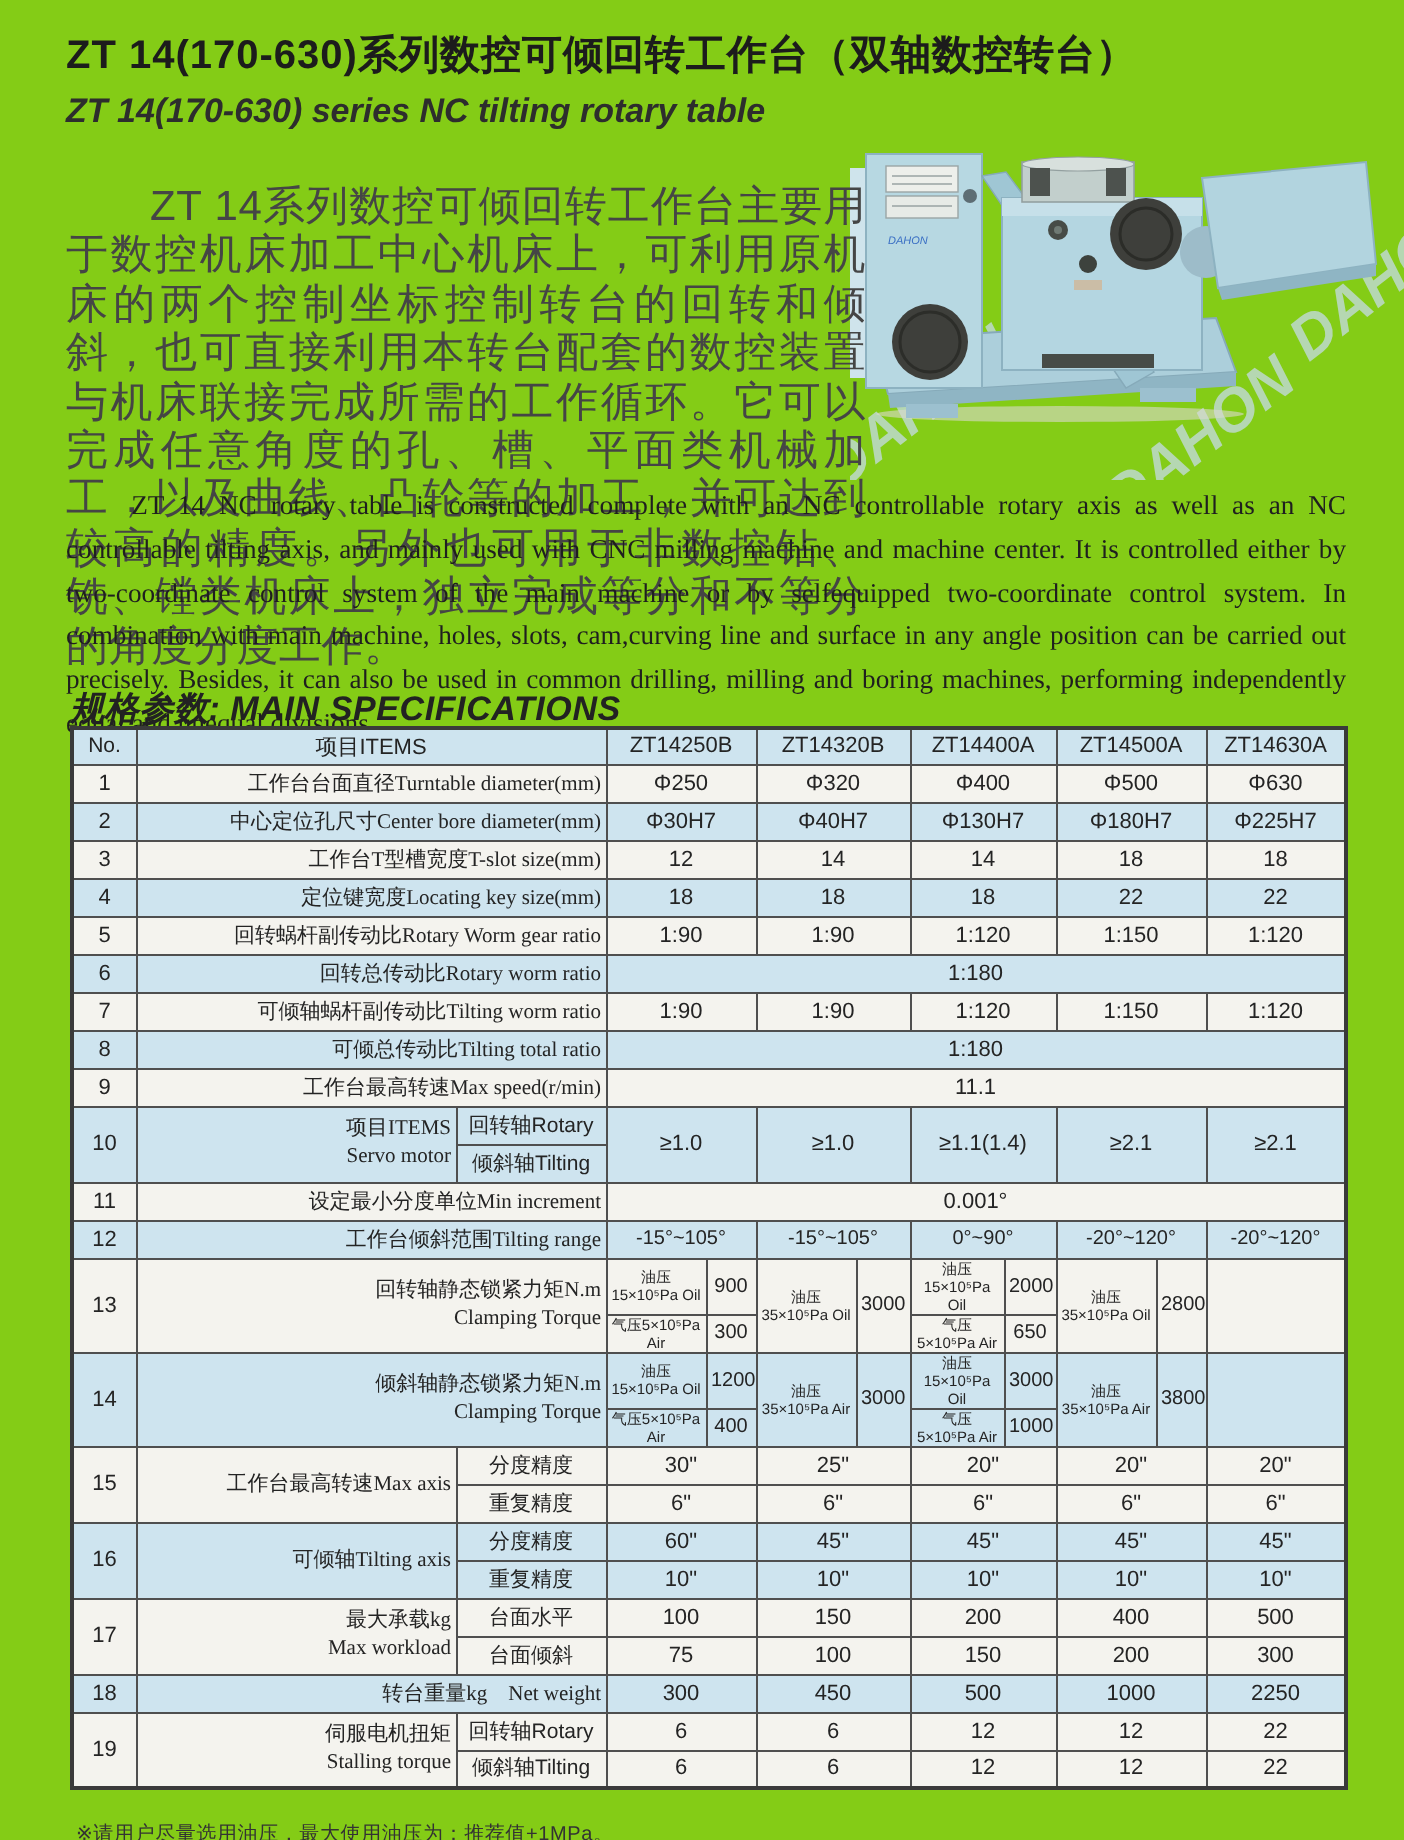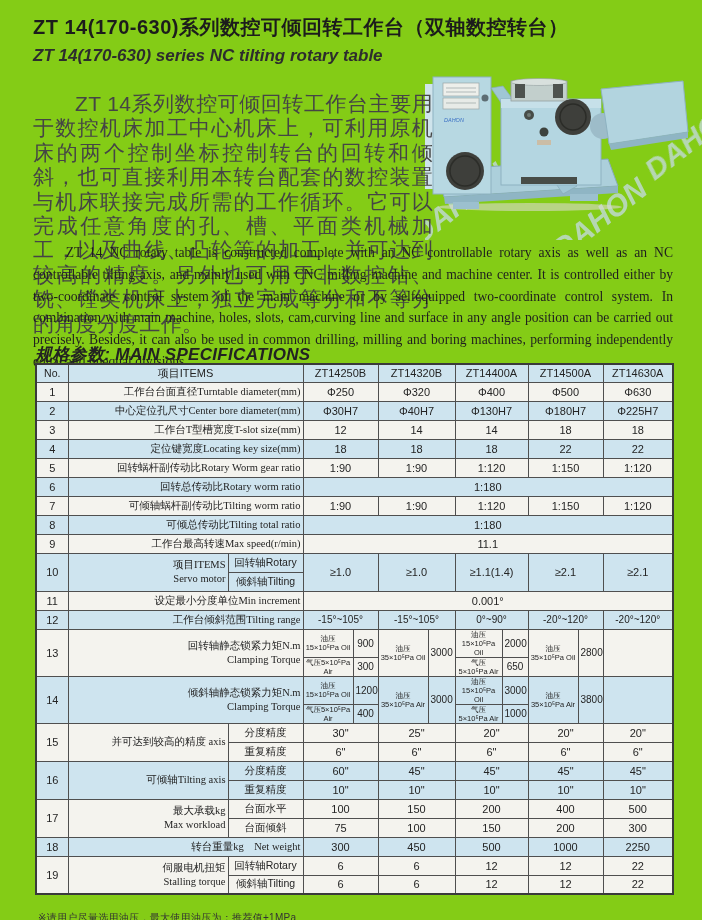--- a/index.html
+++ b/index.html
@@ -243,21 +243,21 @@
       <td colspan="2" rowspan="2"></td>
     </tr>
     <tr class="b">
       <td class="oil">气压5×10⁵Pa Air</td>
       <td class="sv">400</td>
       <td class="oil">气压5×10⁵Pa Air</td>
       <td class="sv">1000</td>
     </tr>
     <tr>
       <td rowspan="2">15</td>
-      <td class="item" rowspan="2">并可达到较高的精度 axis</td>
+      <td class="item" rowspan="2">工作台最高转速Max axis</td>
       <td class="sub">分度精度</td>
       <td colspan="2">30"</td>
       <td colspan="2">25"</td>
       <td colspan="2">20"</td>
       <td colspan="2">20"</td>
       <td colspan="2">20"</td>
     </tr>
     <tr>
       <td class="sub">重复精度</td>
       <td colspan="2">6"</td>

